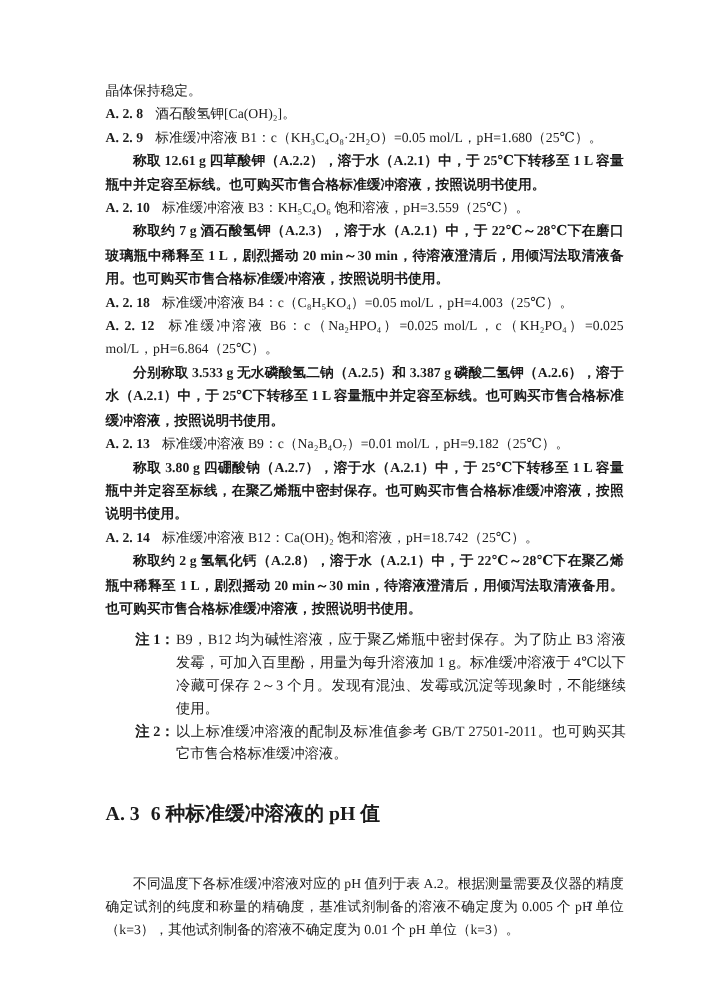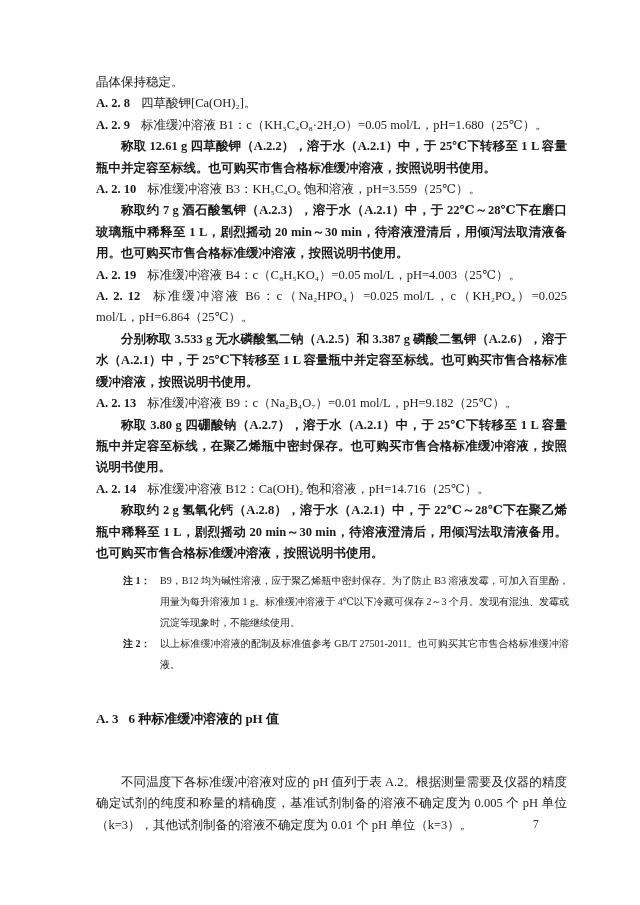--- a/index.html
+++ b/index.html
@@ -36,38 +36,38 @@
     font-weight: bold;
     margin-right: 11px;
     white-space: nowrap;
     font-family: Liberation Serif, serif;
   }
   .body-para { text-indent: 2em; font-weight: bold; }
   .notes {
     margin-top: 7px;
     margin-left: 27px;
     width: 446px;
-    font-size: 10px;
+    font-size: 13px;
     line-height: 20.8px;
   }
   .note {
     position: relative;
     padding-left: 37px;
   }
   .note-label {
     position: absolute;
     left: 0;
     top: 0;
     font-weight: bold;
     white-space: nowrap;
   }
   .section-heading {
     margin-top: 33px;
     font-weight: bold;
-    font-size: 13px;
+    font-size: 18px;
     text-align: left;
   }
   .section-heading .clause-label { margin-right: 10px; }
   .closing {
     margin-top: 42px;
     text-indent: 2em;
   }
   .page-number {
     position: absolute;
     left: 533px;
@@ -78,49 +78,49 @@
 </style>
 </head>
 <body>
 
 <div class="page">
   <div class="page-content">
 
     <p class="body-line">晶体保持稳定。</p>
 
     <p class="clause">
-      <span class="clause-label">A. 2. 8</span><span class="clause-text">四草酸钾[Ca(OH)₂]。</span>
+      <span class="clause-label">A. 2. 8</span><span class="clause-text">酒石酸氢钾[Ca(OH)₂]。</span>
     </p>
 
     <p class="clause">
       <span class="clause-label">A. 2. 9</span><span class="clause-text">标准缓冲溶液 B1：c（KH₃C₄O₈·2H₂O）=0.05 mol/L，pH=1.680（25℃）。</span>
     </p>
     <p class="body-para">称取 12.61 g 四草酸钾（A.2.2），溶于水（A.2.1）中，于 25℃下转移至 1 L 容量瓶中并定容至标线。也可购买市售合格标准缓冲溶液，按照说明书使用。</p>
 
     <p class="clause">
       <span class="clause-label">A. 2. 10</span><span class="clause-text">标准缓冲溶液 B3：KH₅C₄O₆ 饱和溶液，pH=3.559（25℃）。</span>
     </p>
     <p class="body-para">称取约 7 g 酒石酸氢钾（A.2.3），溶于水（A.2.1）中，于 22℃～28℃下在磨口玻璃瓶中稀释至 1 L，剧烈摇动 20 min～30 min，待溶液澄清后，用倾泻法取清液备用。也可购买市售合格标准缓冲溶液，按照说明书使用。</p>
 
     <p class="clause">
-      <span class="clause-label">A. 2. 19</span><span class="clause-text">标准缓冲溶液 B4：c（C₈H₅KO₄）=0.05 mol/L，pH=4.003（25℃）。</span>
+      <span class="clause-label">A. 2. 18</span><span class="clause-text">标准缓冲溶液 B4：c（C₈H₅KO₄）=0.05 mol/L，pH=4.003（25℃）。</span>
     </p>
 
     <p class="clause">
       <span class="clause-label">A. 2. 12</span><span class="clause-text">标准缓冲溶液 B6：c（Na₂HPO₄）=0.025 mol/L，c（KH₂PO₄）=0.025 mol/L，pH=6.864（25℃）。</span>
     </p>
     <p class="body-para">分别称取 3.533 g 无水磷酸氢二钠（A.2.5）和 3.387 g 磷酸二氢钾（A.2.6），溶于水（A.2.1）中，于 25℃下转移至 1 L 容量瓶中并定容至标线。也可购买市售合格标准缓冲溶液，按照说明书使用。</p>
 
     <p class="clause">
       <span class="clause-label">A. 2. 13</span><span class="clause-text">标准缓冲溶液 B9：c（Na₂B₄O₇）=0.01 mol/L，pH=9.182（25℃）。</span>
     </p>
     <p class="body-para">称取 3.80 g 四硼酸钠（A.2.7），溶于水（A.2.1）中，于 25℃下转移至 1 L 容量瓶中并定容至标线，在聚乙烯瓶中密封保存。也可购买市售合格标准缓冲溶液，按照说明书使用。</p>
 
     <p class="clause">
-      <span class="clause-label">A. 2. 14</span><span class="clause-text">标准缓冲溶液 B12：Ca(OH)₂ 饱和溶液，pH=14.716（25℃）。</span>
+      <span class="clause-label">A. 2. 14</span><span class="clause-text">标准缓冲溶液 B12：Ca(OH)₂ 饱和溶液，pH=18.742（25℃）。</span>
     </p>
     <p class="body-para">称取约 2 g 氢氧化钙（A.2.8），溶于水（A.2.1）中，于 22℃～28℃下在聚乙烯瓶中稀释至 1 L，剧烈摇动 20 min～30 min，待溶液澄清后，用倾泻法取清液备用。也可购买市售合格标准缓冲溶液，按照说明书使用。</p>
 
     <div class="notes">
       <div class="note">
         <span class="note-label">注 1：</span><span>B9，B12 均为碱性溶液，应于聚乙烯瓶中密封保存。为了防止 B3 溶液发霉，可加入百里酚，用量为每升溶液加 1 g。标准缓冲溶液于 4℃以下冷藏可保存 2～3 个月。发现有混浊、发霉或沉淀等现象时，不能继续使用。</span>
       </div>
       <div class="note">
         <span class="note-label">注 2：</span><span>以上标准缓冲溶液的配制及标准值参考 GB/T 27501-2011。也可购买其它市售合格标准缓冲溶液。</span>
       </div>

